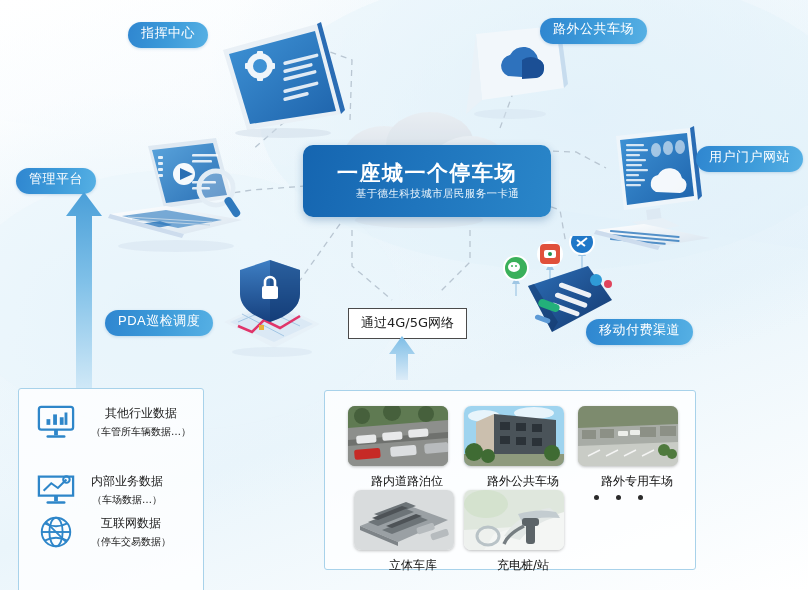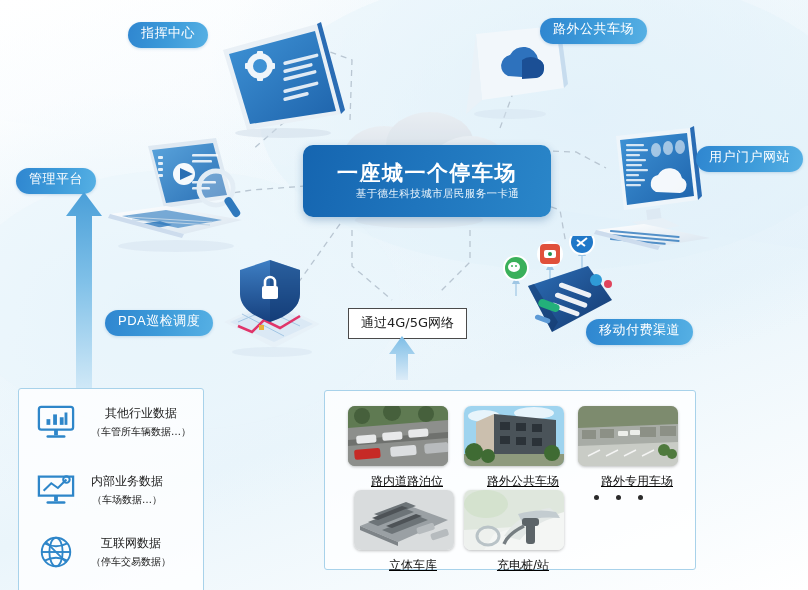--- a/index.html
+++ b/index.html
@@ -73,21 +73,21 @@
     align-items: center; gap: 14px;
   }
   .data-icon { width: 42px; height: 38px; flex: none; }
   .data-text { display: flex; flex-direction: column; align-items: center; gap: 3px; }
   .data-title { font-size: 12px; color: #1a1a1a; white-space: nowrap;
     font-family: "DejaVu Sans","Liberation Sans",sans-serif; }
   .data-sub { font-size: 10px; color: #1a1a1a; white-space: nowrap;
     font-family: "DejaVu Sans","Liberation Sans",sans-serif; }
 
   
-  .tile { position: absolute; width: 118px; text-decoration: underline; }
+  .tile { position: absolute; width: 118px; }
   .tile-img {
     width: 100px; height: 60px; border-radius: 7px;
     box-shadow: 0 1px 3px rgba(0,0,0,.25);
     overflow: hidden; position: relative;
   }
   .tile-cap {
     margin-top: 7px; text-align: center;
     font-size: 12px; color: #111; white-space: nowrap;
     font-family: "DejaVu Sans","Liberation Sans",sans-serif;
   }
@@ -396,21 +396,21 @@
         <circle cx="33" cy="11" r="3.4" fill="none" stroke="#2e86c9" stroke-width="2.2"></circle>
         <rect x="20" y="28" width="4" height="6" fill="#2e86c9"></rect>
         <rect x="12" y="34" width="20" height="2.6" rx="1.3" fill="#2e86c9"></rect>
       </svg>
       <div class="data-text">
         <span class="data-title">内部业务数据</span>
         <span class="data-sub">（车场数据…）</span>
       </div>
     </div>
 
-    <div class="data-row" style="top:144px;justify-content:center;">
+    <div class="data-row" style="top:124px;justify-content:center;">
       <svg class="data-icon" viewBox="0 0 44 40">
         <g fill="none" stroke="#2e86c9" stroke-width="2">
           <circle cx="22" cy="20" r="15"></circle>
           <ellipse cx="22" cy="20" rx="7" ry="15"></ellipse>
           <path d="M7,20 h30"></path>
           <path d="M10,11 Q22,17 34,11"></path>
           <path d="M10,29 Q22,23 34,29"></path>
           <path d="M11,9 L33,31"></path>
         </g>
       </svg>

